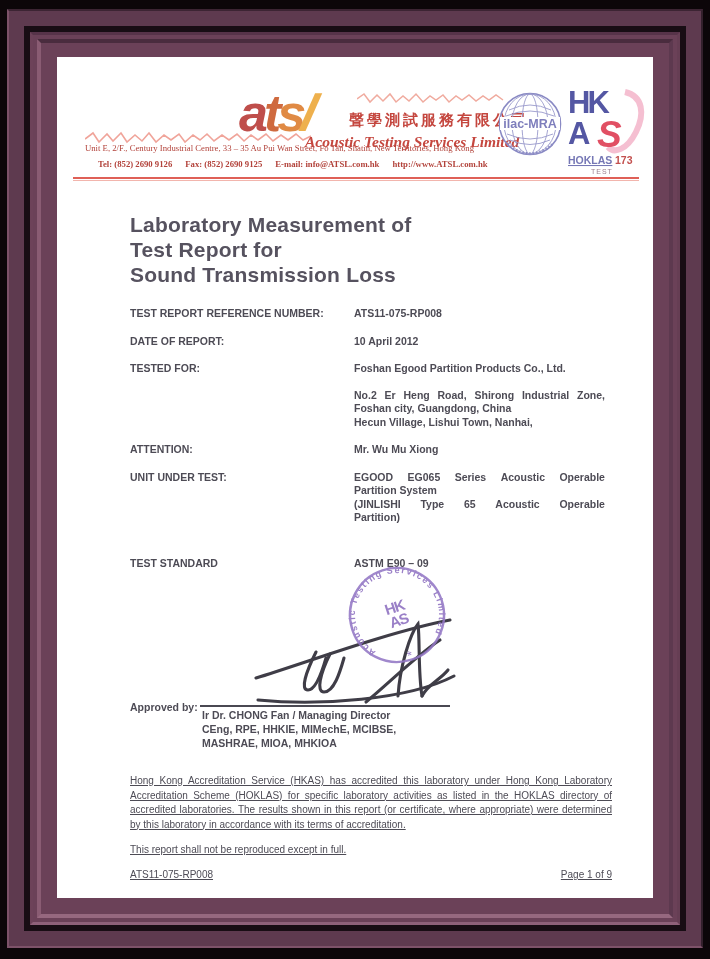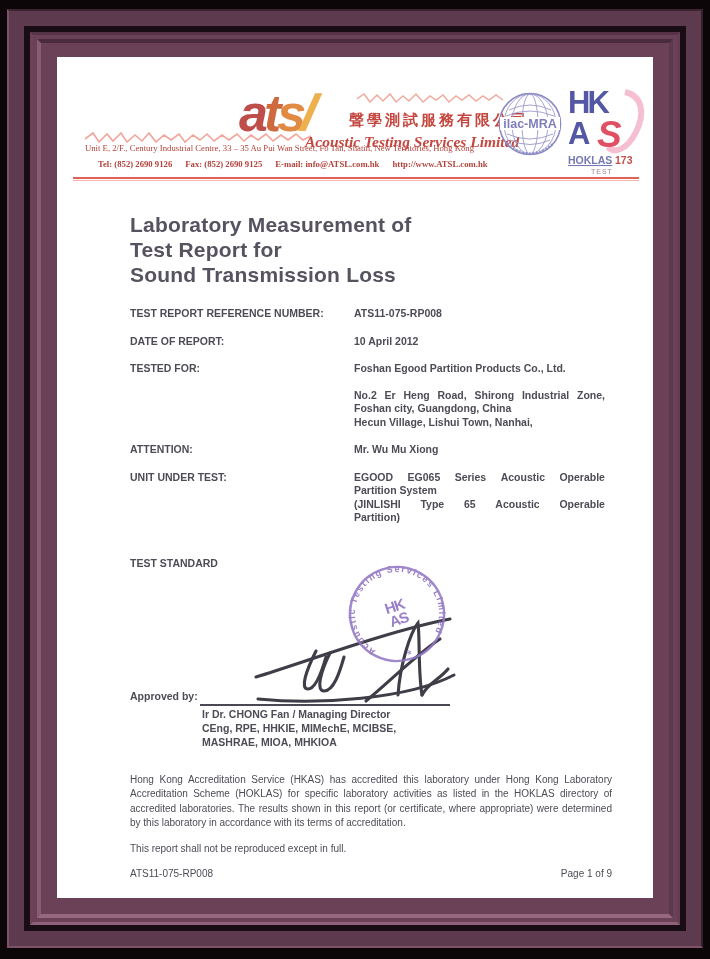--- a/index.html
+++ b/index.html
@@ -49,30 +49,30 @@
   .field-row { display:flex; margin-bottom:14px; }
   .field-row.gap-lg { margin-top:32px; }
   .field-label { width:224px; font-size:10.5px; font-weight:bold; flex:none; }
   .field-value { width:256px; font-size:10.5px; font-weight:bold; }
   .para { margin-bottom:13px; } .para:last-child { margin-bottom:0; }
   .vline { line-height:13.5px; }
   .vline.stretch { display:flex; justify-content:space-between;align-items:flex-end; }
 
   
   .sigzone { position:relative; height:160px; margin:36px 48px 0 73px; color:#4d4b55; }
-  .sig-label { position:absolute; left:0; top:85px; font-size:10.5px; font-weight:bold; }
+  .sig-label { position:absolute; left:0; top:95px; font-size:10.5px; font-weight:bold; }
   .sig-svg { position:absolute; left:118px; top:8px; }
   .sig-line { position:absolute; left:70px; top:99px; width:250px; border-top:2px solid #4a4852; }
   .sig-name { position:absolute; left:72px; top:103px; font-size:10.5px; font-weight:bold; white-space:nowrap;text-align:right; }
   .sig-cred1 { position:absolute; left:72px; top:117px; font-size:10.5px; font-weight:bold; }
   .sig-cred2 { position:absolute; left:72px; top:131px; font-size:10.5px; font-weight:bold; }
   .stamp { position:absolute; left:212px; top:-46px; transform:rotate(-18deg); opacity:0.88; }
 
   
-  .footer { margin:8px 48px 0 73px; color:#4d4b55; }
+  .footer { margin:8px 48px 0 73px; color:#4d4b55;text-decoration:underline; }
   .accred { font-size:10px; line-height:14.5px; text-align:justify; width:482px; }
   .notice { margin-top:12px; font-size:10px; }
   .pageline { margin-top:14px; width:482px; display:flex; justify-content:space-between; font-size:10px; }
 
   .hkblue { fill:#5457a3; font-weight:bold; font-family:"Liberation Sans",sans-serif; }
   svg text { font-family:"Liberation Sans",sans-serif; }
 </style>
 </head>
 <body>
 
@@ -198,20 +198,25 @@
                         <span>65</span>
                         <span>Acoustic</span>
                         <span>Operable</span>
                       </div>
                       <div class="vline">Partition)</div>
                     </div>
                   </div>
                 </div>
                 <div class="field-row gap-lg">
                   <div class="field-label">TEST STANDARD</div>
+                  <div class="field-value">
+                    <div class="para">
+                      <div class="vline">ASTM E90 – 09</div>
+                    </div>
+                  </div>
                 </div>
               </div>
 
             <div class="sigzone">
               <svg class="sig-svg" width="215" height="96" viewBox="0 0 215 96">
                 <g fill="none" stroke="#3f3d47" stroke-width="3.1" stroke-linecap="round">
                   <path d="M8,64 C60,48 140,18 202,6"></path>
                   <path d="M68,38 C58,58 52,76 60,76 C68,76 74,58 78,44"></path>
                   <path d="M82,40 C72,60 68,78 76,78 C86,78 92,58 96,44"></path>
                   <path d="M150,82 C152,52 162,20 170,10 C172,26 170,58 174,82"></path>

